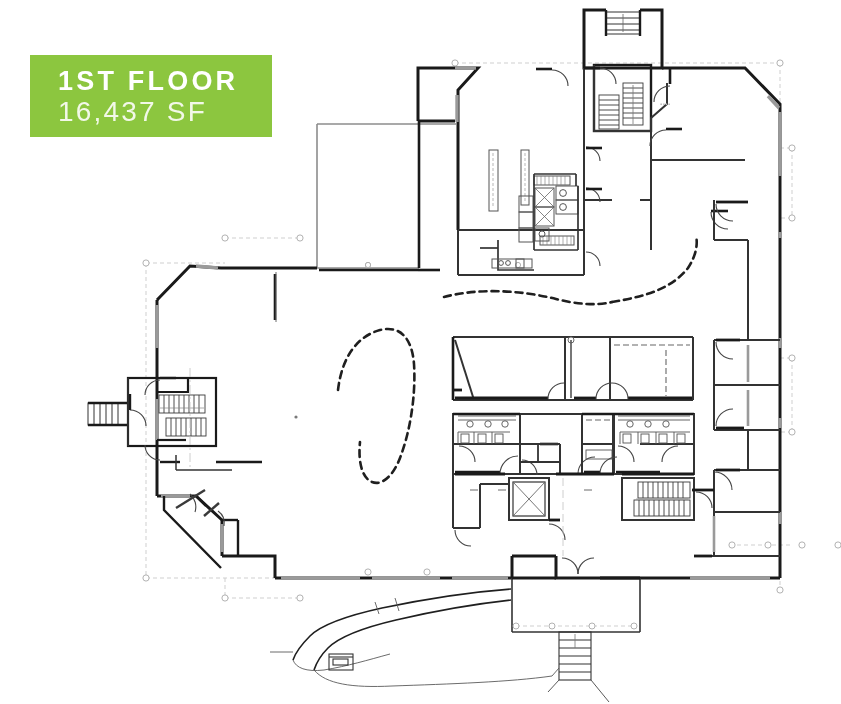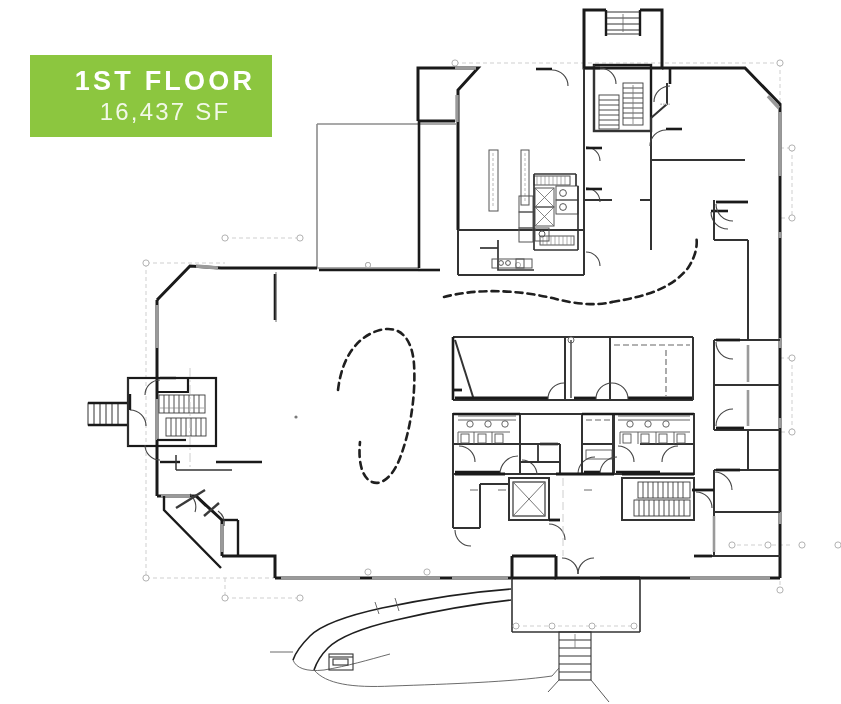--- a/index.html
+++ b/index.html
@@ -13,21 +13,20 @@
     height: 704px;
     position: relative;
     overflow: hidden;
     font-family: "Liberation Sans", sans-serif;
   }
   #floorplan-root {
     position: absolute;
     left: 0; top: 0;
     width: 789px;
     height: 704px;
-    text-align: center;
   }
   #plan-svg {
     position: absolute;
     left: 0; top: 0;
     width: 841px;
     height: 704px;
     display: block;
   }
   
   #floor-badge {
@@ -46,21 +45,21 @@
     color: #ffffff;
     font-size: 27px;
     font-weight: bold;
     letter-spacing: 3.2px;
     line-height: 31px;
     white-space: nowrap;
   }
   #floor-badge .badge-area {
     display: block;
     color: #f2f8e8;
-    font-size: 24px;
+    font-size: 28px;
     font-weight: 300;
     letter-spacing: 2.2px;
     line-height: 30px;
     white-space: nowrap;
   }
 </style>
 </head>
 <body>
 
 <div id="floorplan-root">

